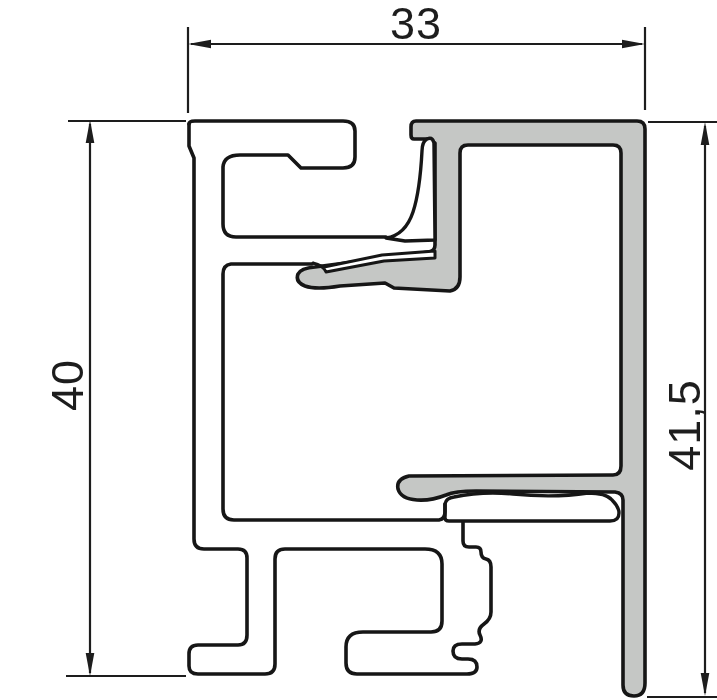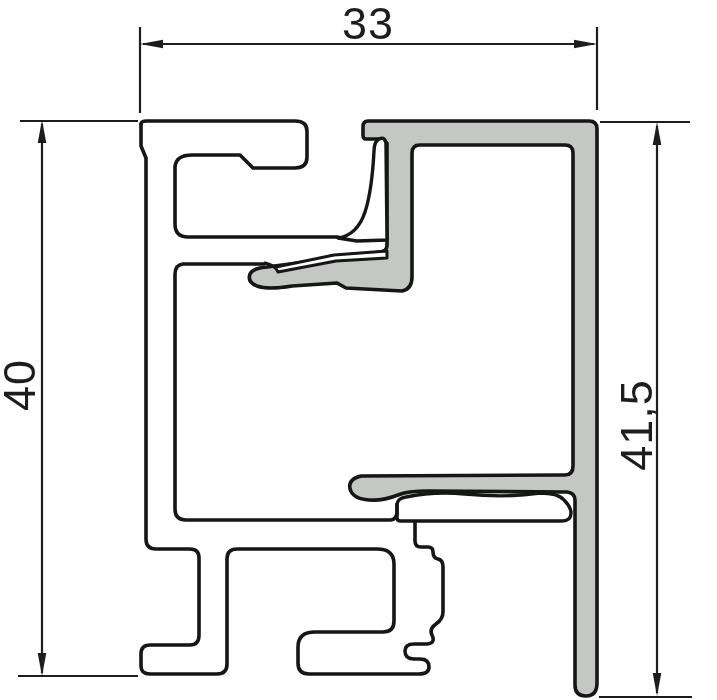--- a/index.html
+++ b/index.html
@@ -9,20 +9,21 @@
     width: 717px;
     height: 700px;
     overflow: hidden;
     font-family: "Liberation Sans", sans-serif;
   }
   .drawing-wrap {
     width: 583px;
     height: 700px;
     position: relative;
     background: #fef9c3;
+    margin-left: 48px;
   }
   svg { display: block; }
   .dim-text {
     font-family: "Liberation Sans", sans-serif;
     font-size: 45px;
     fill: #1d1d1d;
     letter-spacing: 1px;
   }
 </style>
 </head>

